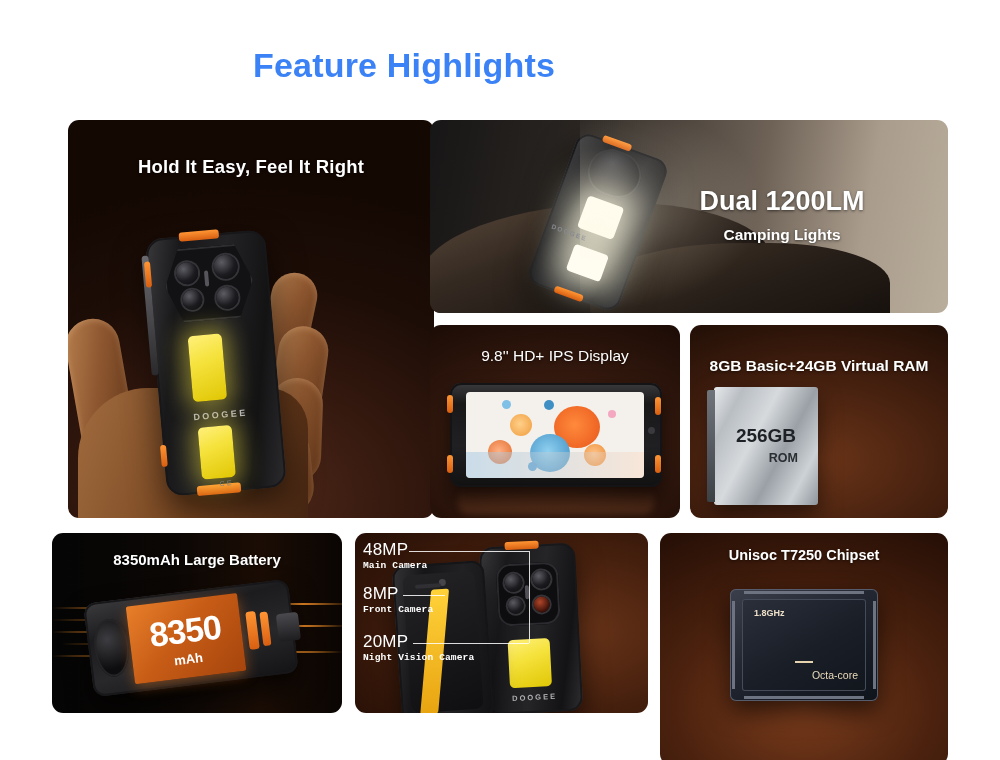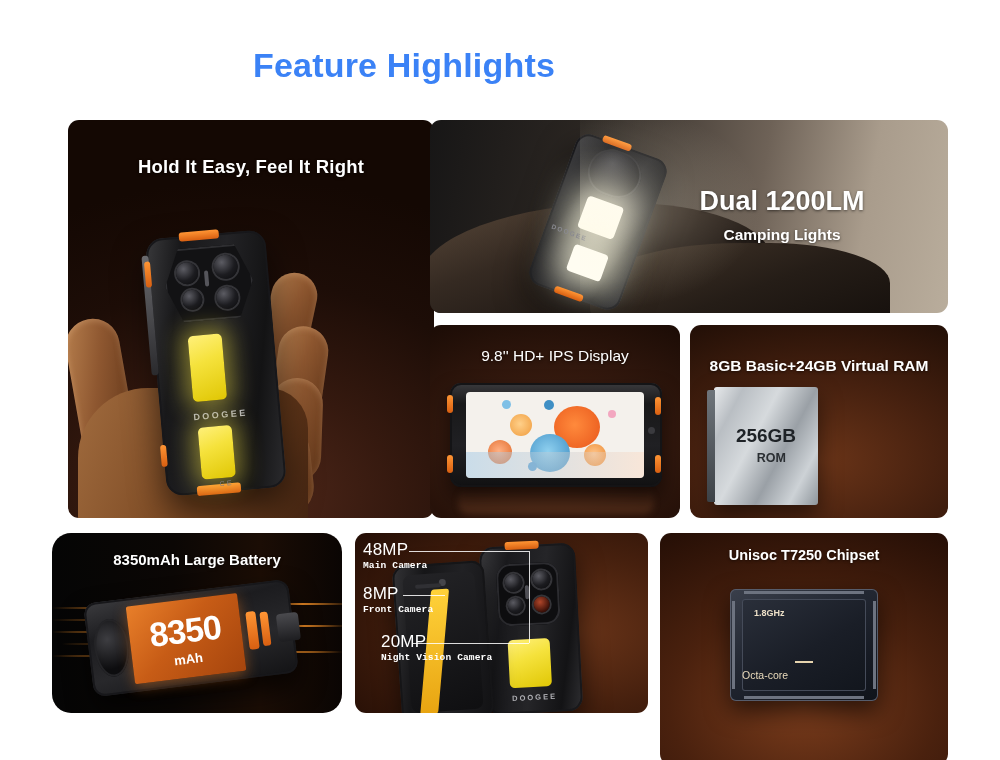--- a/index.html
+++ b/index.html
@@ -16,21 +16,21 @@
   .p-hand{left:68px;top:120px;width:366px;height:398px;
     background:
       radial-gradient(115% 80% at 50% 95%, #50281a 0%, #35190f 35%, #1d0d07 68%, #140803 100%);}
   .p-light{left:430px;top:120px;width:518px;height:193px;
     background:linear-gradient(100deg,#171616 0%,#2b2622 28%,#6e6257 62%,#a99c8c 82%,#b9ad9c 100%);}
   .p-disp{left:430px;top:325px;width:250px;height:193px;
     background:radial-gradient(120% 100% at 50% 60%, #4a2415 0%, #30170d 40%, #1a0b05 75%, #120703 100%);}
   .p-mem{left:690px;top:325px;width:258px;height:193px;
     background:radial-gradient(130% 110% at 50% 70%, #6a3418 0%, #45200f 38%, #241007 72%, #170903 100%);}
   .p-batt{left:52px;top:533px;width:290px;height:180px;
-    background:linear-gradient(90deg,#050505 0%,#0b0705 42%,#1b0d05 72%,#0a0503 100%);border-radius:19px;}
+    background:linear-gradient(90deg,#050505 0%,#0b0705 42%,#1b0d05 72%,#0a0503 100%);}
   .p-cam{left:355px;top:533px;width:293px;height:180px;
     background:radial-gradient(130% 120% at 72% 55%, #6b3519 0%, #46200e 36%, #260f06 70%, #180903 100%);}
   .p-chip{left:660px;top:533px;width:288px;height:232px;
     background:radial-gradient(130% 120% at 50% 75%, #7a3c1c 0%, #4a210e 36%, #260f06 72%, #170903 100%);}
 
   
   .htxt{position:absolute;width:100%;text-align:center;color:#fff;
         font-weight:700;text-shadow:0 1px 3px rgba(0,0,0,.55);}
   .hand-h{top:36px;font-size:18.5px;letter-spacing:.2px;}
   .light-h{left:auto;right:16px;top:66px;width:300px;font-size:27px;text-align:center;}
@@ -101,21 +101,21 @@
     filter:blur(3px);transform:scaleY(-1);}
 
   
   .chipcard{position:absolute;top:62px;width:104px;height:118px;border-radius:3px;
     background:linear-gradient(118deg,#e8eaec 0%,#b9bec3 18%,#d6dadd 40%,#9aa0a6 62%,#cdd2d6 82%,#8e959b 100%);
     box-shadow:0 10px 22px rgba(0,0,0,.5);}
   .cardside{position:absolute;left:-7px;top:3px;width:8px;height:112px;
     background:linear-gradient(180deg,#6f757b,#3c4146);border-radius:2px 0 0 2px;}
   .cc-big{position:absolute;width:100%;text-align:center;top:38px;
     color:#1e2226;font-size:19px;font-weight:700;}
-  .cc-sub{position:absolute;width:100%;text-align:right;top:64px;padding-right:32px;
+  .cc-sub{position:absolute;width:100%;text-align:right;top:64px;padding-right:20px;
     box-sizing:border-box;color:#2a2e32;font-size:12.5px;font-weight:700;}
 
   
   .streak{position:absolute;height:2px;border-radius:2px;
     background:linear-gradient(90deg,rgba(255,140,30,0) 0%,rgba(255,150,40,.85) 55%,rgba(255,190,110,0) 100%);}
   .bphone{position:absolute;left:36px;top:58px;width:206px;height:94px;border-radius:12px;
     transform:rotate(-7deg);
     background:linear-gradient(170deg,#3b3b3e 0%,#1c1c1f 30%,#28282b 62%,#131315 100%);
     box-shadow:0 14px 26px rgba(0,0,0,.65), inset 0 0 0 2px #17171a;}
   .battblock{position:absolute;left:42px;top:8px;width:112px;height:78px;border-radius:2px;
@@ -151,22 +151,22 @@
     background:linear-gradient(150deg,#3a3f4b 0%,#232833 40%,#161a23 75%,#10141b 100%);
     box-shadow:0 10px 24px rgba(0,0,0,.6), inset 0 0 0 1px #565c6b;}
   .chipinner{position:absolute;left:12px;top:10px;right:12px;bottom:10px;border-radius:3px;
     background:linear-gradient(150deg,#2a2f3a 0%,#1a1e27 55%,#12161d 100%);
     box-shadow:inset 0 0 0 1px #454b59;}
   .chipghz{position:absolute;left:12px;top:9px;color:#ede0c8;font-size:9px;font-weight:700;}
   .chipname{position:absolute;width:100%;text-align:center;top:34px;
     color:#f3e3c2;font-size:22px;font-weight:400;letter-spacing:.5px;}
   .chipdiv{position:absolute;left:50%;top:62px;width:18px;height:2px;margin-left:-9px;
     background:#e6d4ae;}
-  .chipcore{position:absolute;width:100%;top:70px;
-    color:#e9dabb;font-size:10.5px;}
+  .chipcore{position:absolute;width:100%;text-align:center;top:70px;
+    color:#e9dabb;font-size:10.5px;padding-left:31px;}
   .pin{position:absolute;background:#6d7380;}
 </style>
 </head>
 <body>
 
 <div class="page">
 
   <div class="title">Feature Highlights</div>
 
   <div class="panel p-hand">
@@ -318,21 +318,21 @@
     <div class="leadv" style="left:174px;top:58px;height:52px;"></div>
 
     <div class="callout" style="left:8px;top:8px;">
       <div class="co-big">48MP</div>
       <div class="co-sm">Main Camera</div>
     </div>
     <div class="callout" style="left:8px;top:52px;">
       <div class="co-big">8MP</div>
       <div class="co-sm">Front Camera</div>
     </div>
-    <div class="callout" style="left:8px;top:100px;margin-left:18px;">
+    <div class="callout" style="left:8px;top:100px;">
       <div class="co-big">20MP</div>
       <div class="co-sm">Night Vision Camera</div>
     </div>
   </div>
 
   <div class="panel p-chip">
     <div class="htxt chip-h1">Unisoc T7250 Chipset</div>
 
     <div class="chipbody">
       <div class="pin" style="left:14px;top:2px;width:120px;height:3px;"></div>

